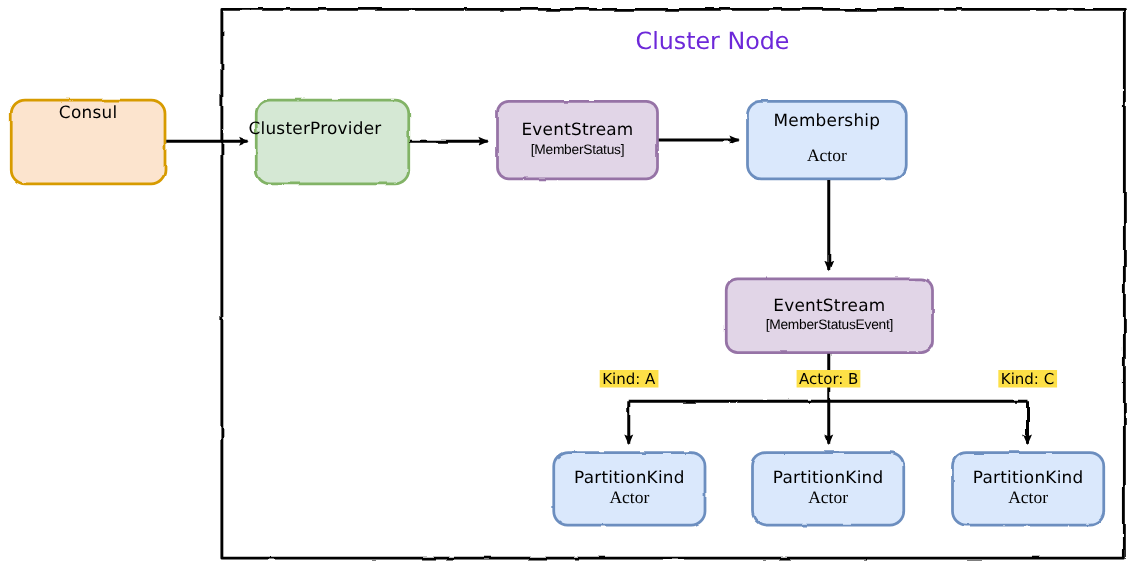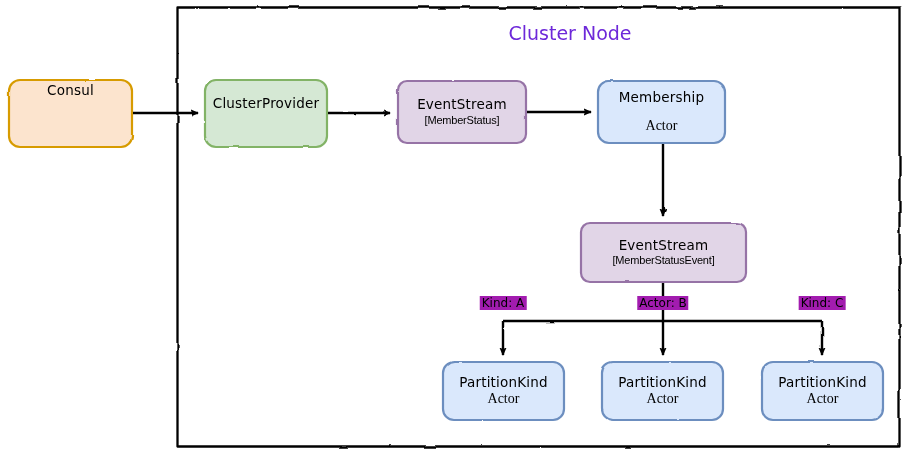--- a/index.html
+++ b/index.html
@@ -66,21 +66,21 @@
     color: #6d28d9;
     z-index: 3;
   }
   .edge-label {
     position: absolute;
     font-family: "DejaVu Sans", sans-serif;
     font-size: 12px;
     color: #000000;
     white-space: nowrap;
     z-index: 3;
-    background: #a21caf;
+    background: #fde047;
     padding: 0 2px;
   }
 </style>
 </head>
 <body>
 
 <div id="canvas">
 
   <svg id="svg-layer" viewBox="0 0 914 454" xmlns="http://www.w3.org/2000/svg">
     <defs>
@@ -143,21 +143,21 @@
       <line x1="822" y1="321" x2="822" y2="355" marker-end="url(#arrowhead)"></line>
     </g>
   </svg>
 
   <div id="container-title">Cluster Node</div>
 
   <div class="node" style="left:9px; top:64px; width:123px; height:53px;">
     <span class="ttl">Consul</span>
   </div>
 
-  <div class="node" style="left:205px; top:80px; width:122px; height:48px;">
+  <div class="node" style="left:191px; top:80px; width:122px; height:48px;">
     <span class="ttl">ClusterProvider</span>
   </div>
 
   <div class="node" style="left:398px; top:81px; width:128px; height:62px;">
     <span class="ttl">EventStream</span>
     <span class="sub">[MemberStatus]</span>
   </div>
 
   <div class="node" style="left:598px; top:81px; width:127px; height:62px;gap:12px;">
     <span class="ttl">Membership</span>

